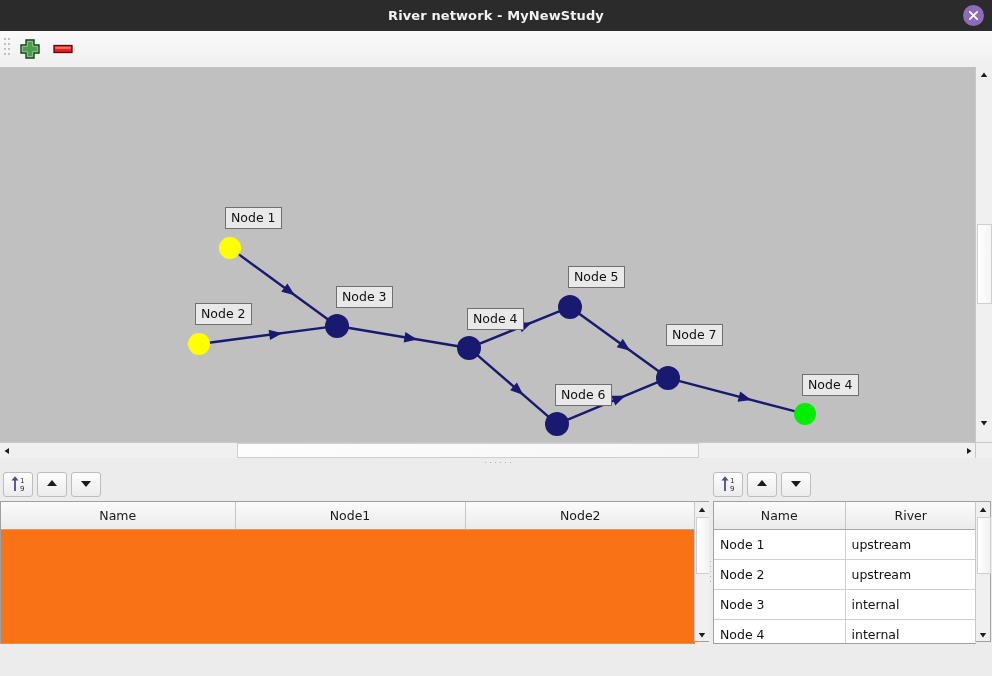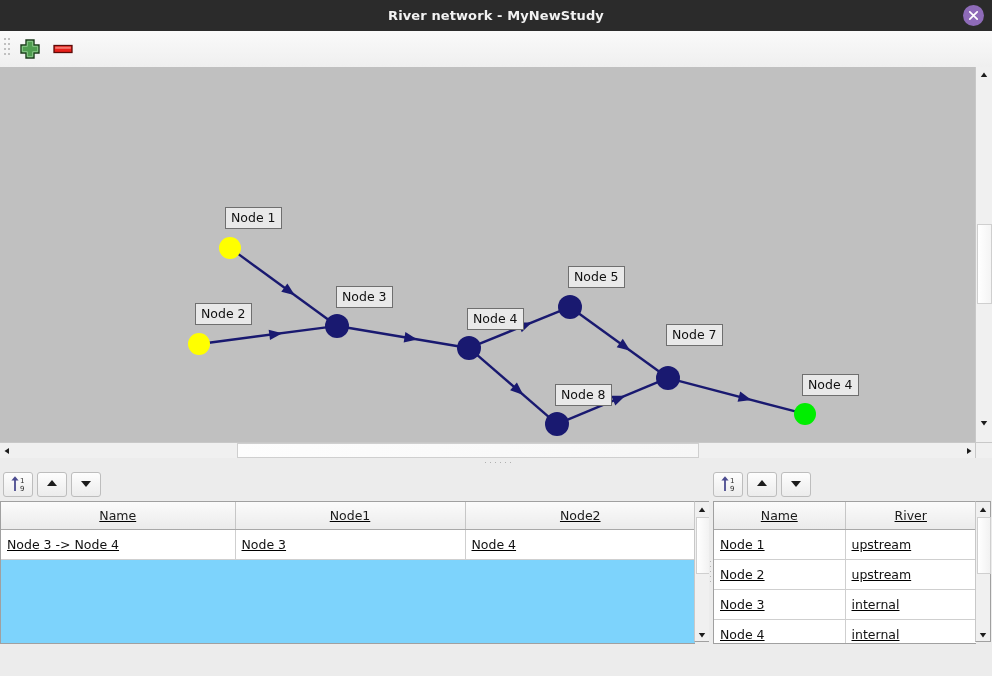--- a/index.html
+++ b/index.html
@@ -188,25 +188,24 @@
     background: linear-gradient(to bottom, #fdfdfd 0%, #ececec 100%);
     border: 1px solid #bdbdbd;
     border-radius: 3px;
     cursor: pointer;
   }
   .tbar-btn svg { display:block; margin: 0 auto; }
 
   .tbl-wrap {
     position: absolute;
     top: 33px;
-    background: #7dd3fc;
+    background: #f97316;
     border: 1px solid #a0a0a0;
     border-right: none;
     overflow: hidden;
-    text-decoration: underline;
   }
   .tbl-wrap.left  { left: 0; width: 694px; height: 141px; }
   .tbl-wrap.right { left: 0; width: 262px; height: 141px; }
 
   table.grid {
     border-collapse: collapse;
     width: 100%;
     table-layout: fixed;
   }
   table.grid th {
@@ -344,21 +343,21 @@
             <circle cx="668" cy="311" r="12" fill="#191970"></circle>
             <circle cx="805" cy="347" r="11" fill="#00ee00"></circle>
           </g>
       </svg>
       <div id="label-layer">
           <div class="node-label" style="left: 225px; top: 140px;">Node 1</div>
           <div class="node-label" style="left: 195px; top: 236px;">Node 2</div>
           <div class="node-label" style="left: 336px; top: 219px;">Node 3</div>
           <div class="node-label" style="left: 467px; top: 241px;">Node 4</div>
           <div class="node-label" style="left: 568px; top: 199px;">Node 5</div>
-          <div class="node-label" style="left: 555px; top: 317px;">Node 8</div>
+          <div class="node-label" style="left: 555px; top: 317px;">Node 6</div>
           <div class="node-label" style="left: 666px; top: 257px;">Node 7</div>
           <div class="node-label" style="left: 802px; top: 307px;">Node 4</div>
         </div>
     </div>
 
     <div class="sb-v">
       <div class="sb-arrow" style="left:1px;top:0;width:14px;height:14px;">
         <svg width="14" height="14" viewBox="0 0 14 14">
           <path class="arrow-glyph" d="M7 4.5 L10.2 9 L3.8 9 Z"></path>
         </svg>
@@ -430,25 +429,20 @@
               <col style="width:230px">
             </colgroup>
           <thead>
               <tr id="reach-head">
                 <th>Name</th>
                 <th>Node1</th>
                 <th style="border-right: none;">Node2</th>
               </tr>
             </thead>
           <tbody id="reach-body">
-              <tr>
-                <td>Node 3 -&gt; Node 4</td>
-                <td>Node 3</td>
-                <td style="border-right: none;">Node 4</td>
-              </tr>
             </tbody>
         </table>
       </div>
 
       <div class="tbl-sb left">
         <div class="up">
           <svg width="14" height="14" viewBox="0 0 14 14">
             <path class="arrow-glyph" d="M7 4.5 L10.2 9 L3.8 9 Z"></path>
           </svg>
         </div>

